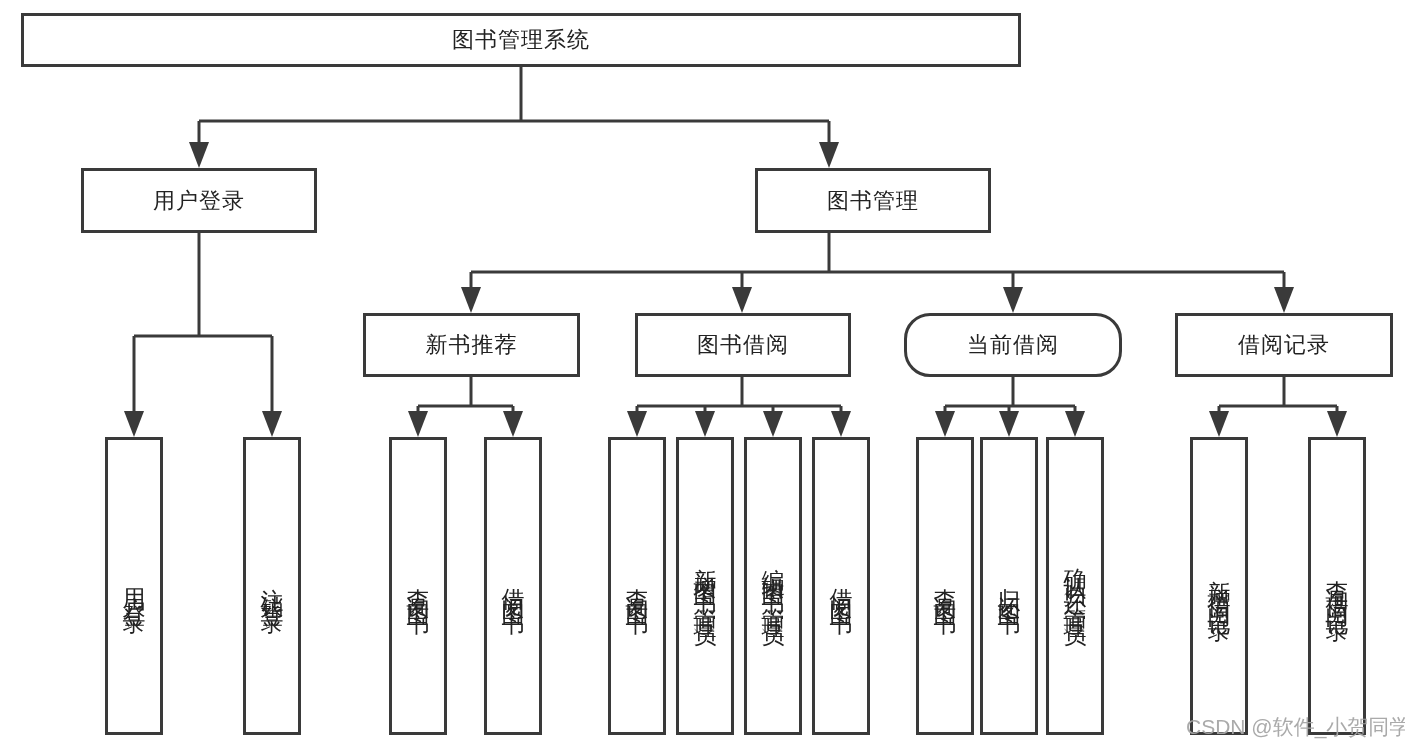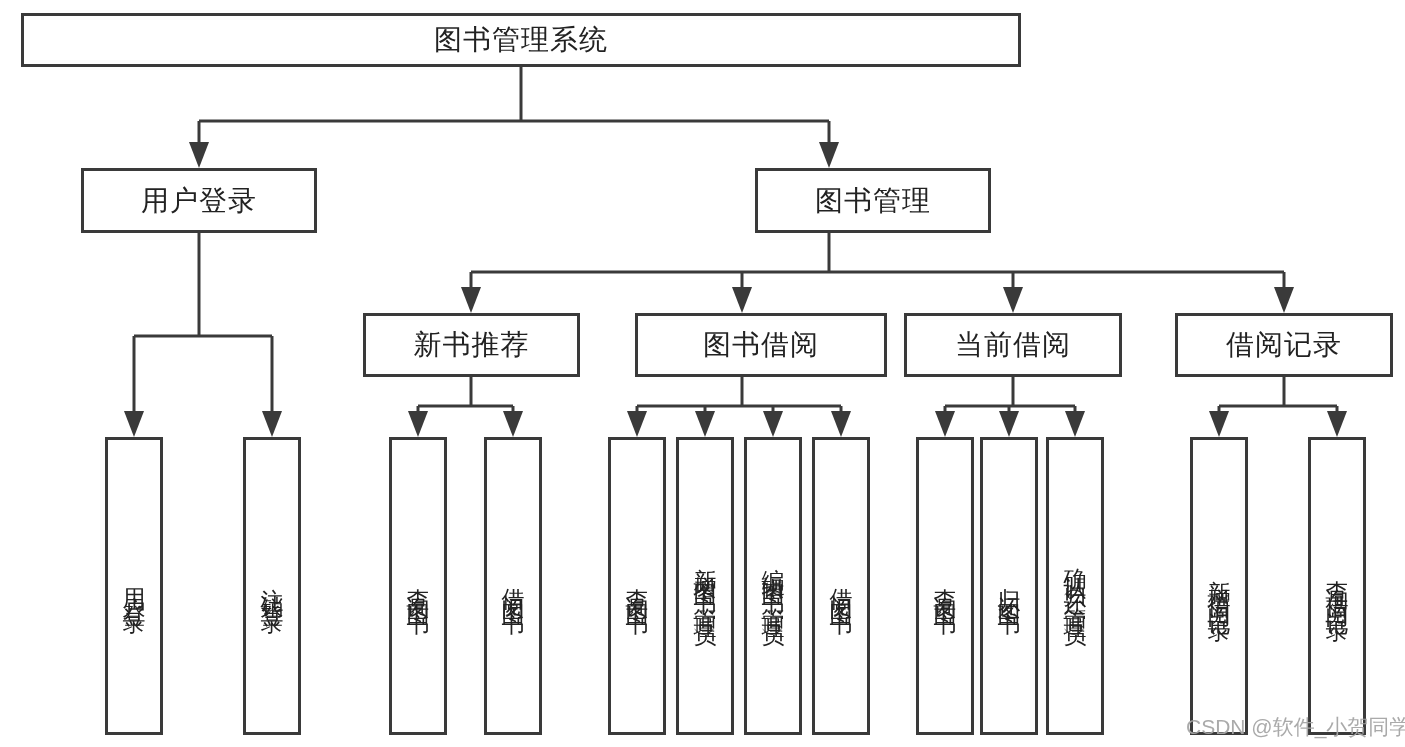--- a/index.html
+++ b/index.html
@@ -26,31 +26,31 @@
     position: absolute;
     box-sizing: border-box;
     border: 3px solid #3a3a3a;
     background: #ffffff;
     display: flex;
     align-items: center;
     justify-content: center;
     color: #222222;
   }
   .hbox {
-    font-size: 28px;
+    font-size: 22px;
     letter-spacing: 1px;
     white-space: nowrap;
   }
   .root-box   { left: 21px;  top: 13px;  width: 1000px; height: 54px; }
   .l2a        { left: 81px;  top: 168px; width: 236px;  height: 65px; }
   .l2b        { left: 711px; top: 168px; width: 236px;  height: 65px; margin-left: 44px; }
   .l3         { top: 313px;  height: 64px; }
   .l3a        { left: 363px;  width: 217px; }
-  .l3b        { left: 635px;  width: 252px; }
-  .l3c        { left: 904px;  width: 218px; }
+  .l3b        { left: 635px;  width: 216px; }
+  .l3c        { left: 904px;  width: 218px; border-radius: 26px; }
   .l3d        { left: 1175px; width: 218px; }
   .leaf {
     top: 437px;
     width: 58px;
     height: 298px;
   }
   .vtext {
     writing-mode: vertical-rl;
     text-orientation: mixed;
     font-size: 23px;

